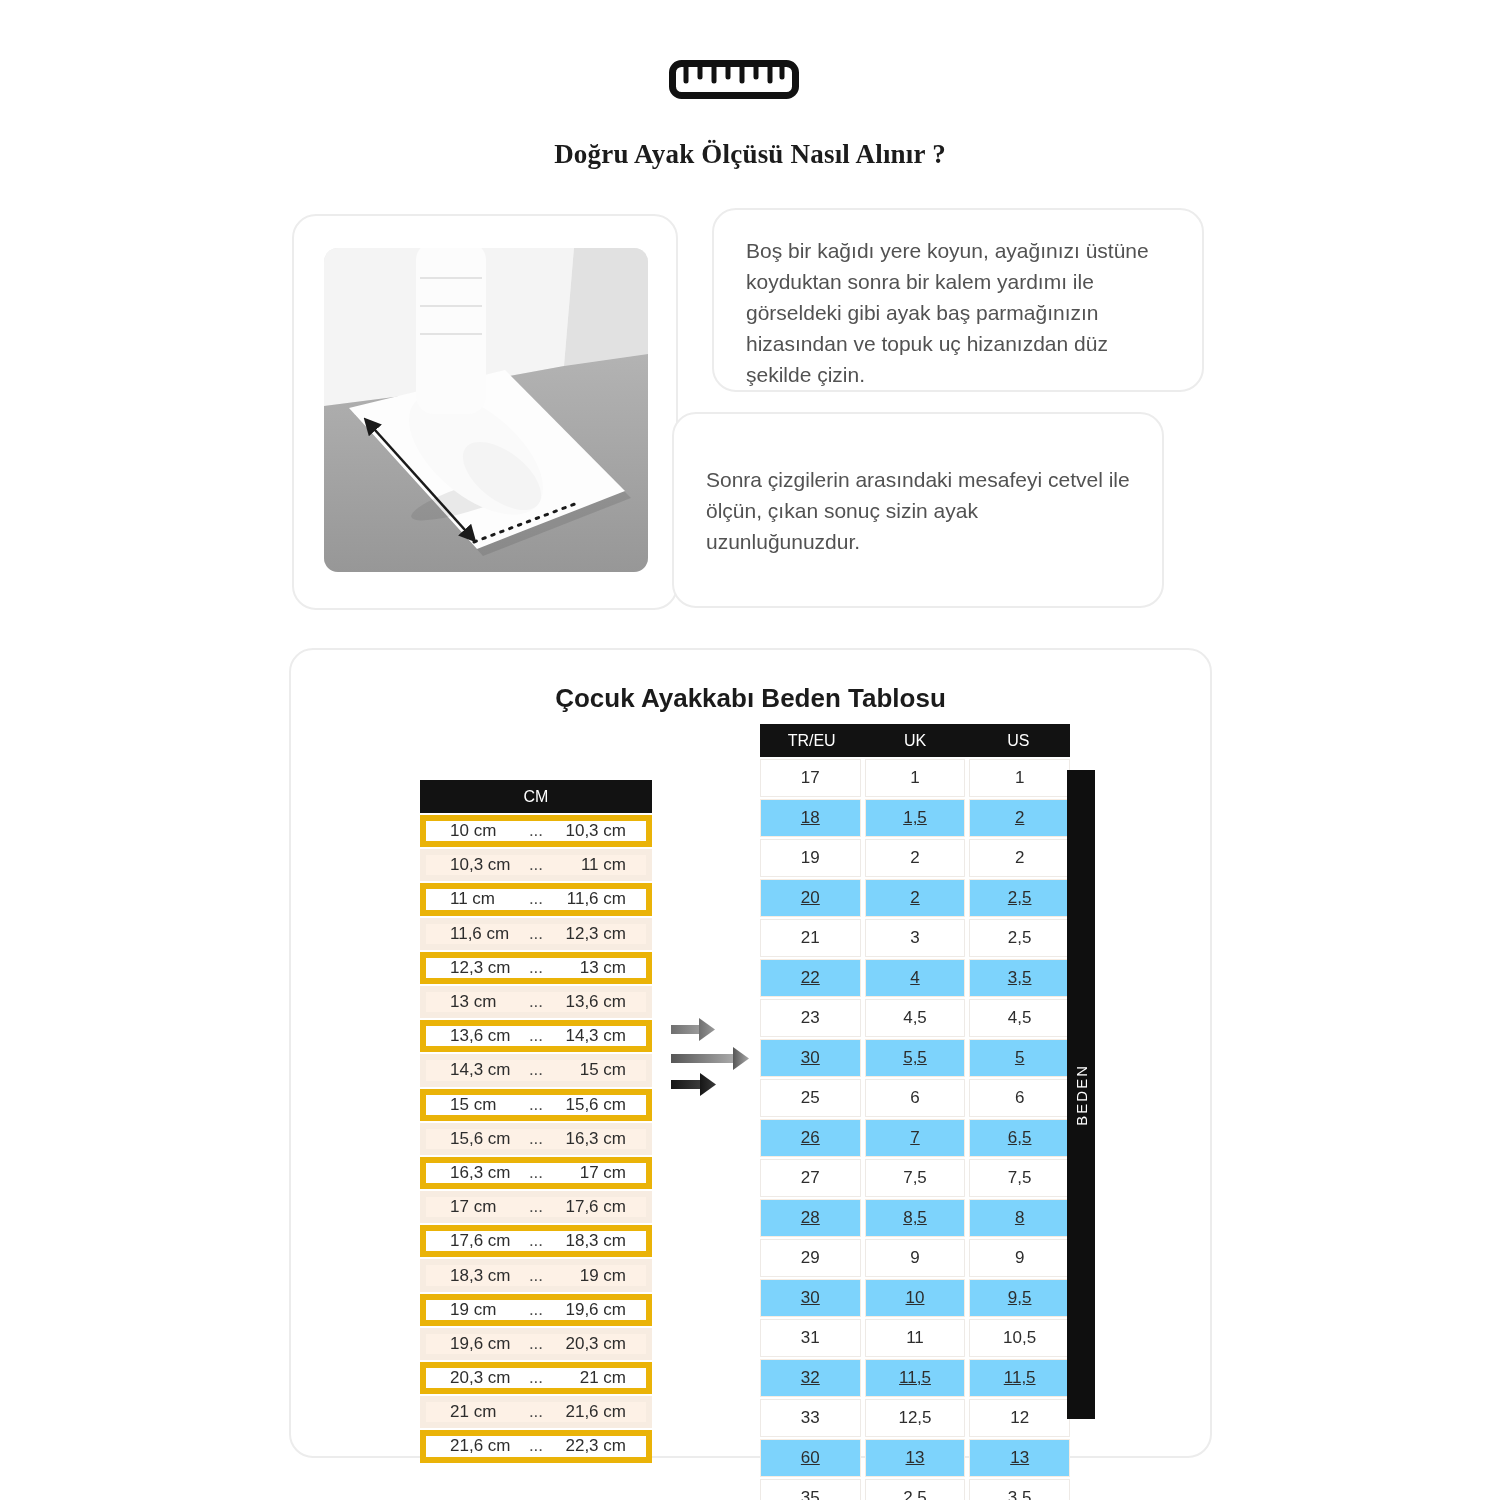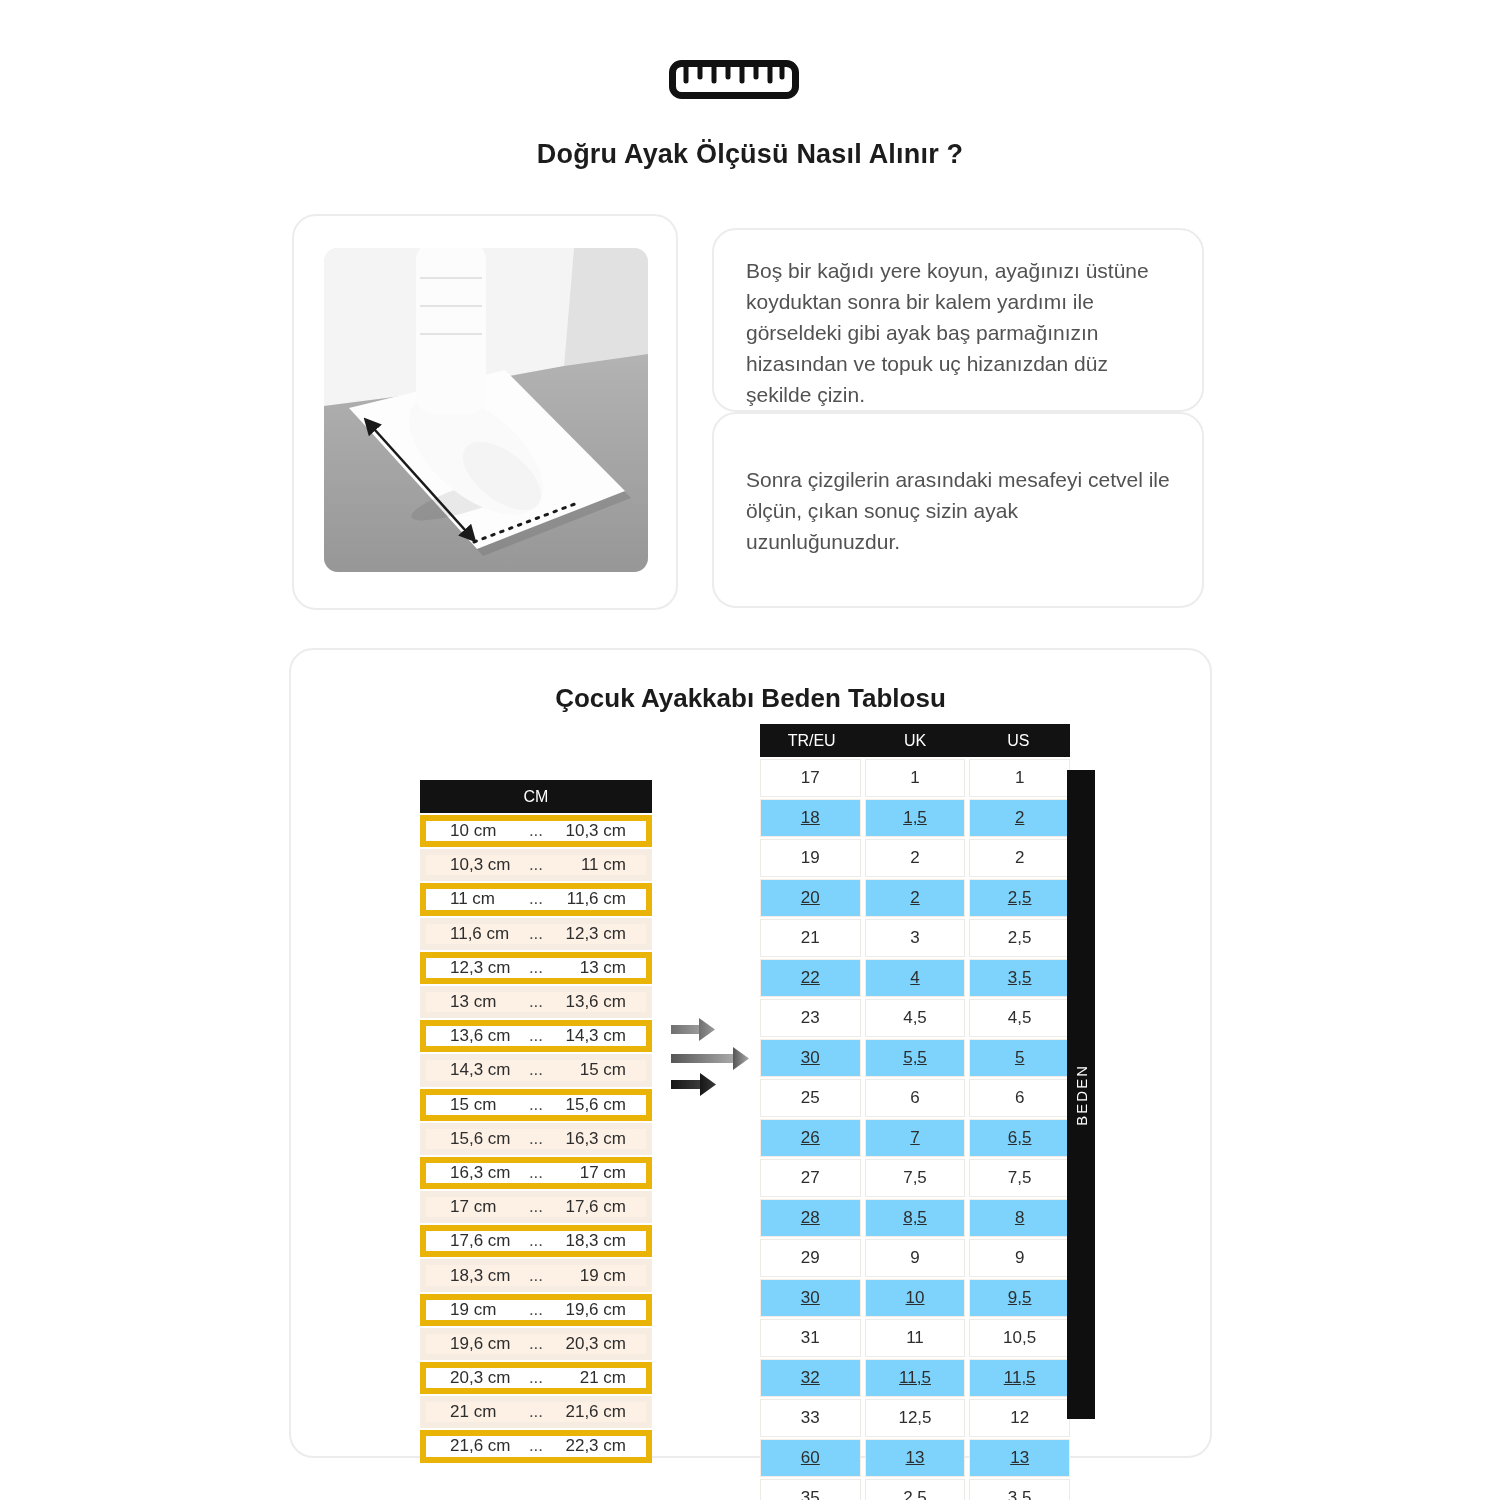--- a/index.html
+++ b/index.html
@@ -4,30 +4,30 @@
 <style>
   * { box-sizing: border-box; margin: 0; padding: 0; }
   html,body { width:1500px; height:1500px; background:#ffffff;
     font-family:"Liberation Sans", sans-serif; position:relative; }
 
   .abs { position:absolute; }
 
   
   .ruler-wrap { left:668px; top:59px; width:132px; height:42px; }
   .main-title { left:0; top:139px; width:1500px; text-align:center;
-    font-size:27px; font-weight:bold; color:#1c1c1c; letter-spacing:.2px; }
+    font-size:27px; font-weight:bold; color:#1c1c1c; letter-spacing:.2px;font-family:Liberation Serif, serif; }
 
   
   .card { border:2px solid #ececec; border-radius:24px; background:#fff; }
   .photo-card { left:292px; top:214px; width:386px; height:396px; }
   .photo { position:absolute; left:30px; top:32px; width:324px; height:324px;
     border-radius:14px; overflow:hidden; }
-  .step-card-1 { left:712px; top:228px; width:492px; height:184px;
+  .step-card-1 { left:712px; top:208px; width:492px; height:184px;
     padding:25px 32px 0 32px; }
-  .step-card-2 { left:712px; top:412px; width:492px; height:196px;
+  .step-card-2 { left:672px; top:412px; width:492px; height:196px;
     padding:0 32px; display:flex; align-items:center; }
   .step-text { font-size:21px; line-height:31px; color:#525252; }
 
   
   .chart-card { left:289px; top:648px; width:923px; height:810px; border-radius:24px; }
   .chart-title { position:absolute; left:0; top:33px; width:100%; text-align:center;
     font-size:26px; font-weight:bold; color:#1b1b1b; }
 
   
   .cm-table { position:absolute; left:129px; top:86px; width:232px; }

